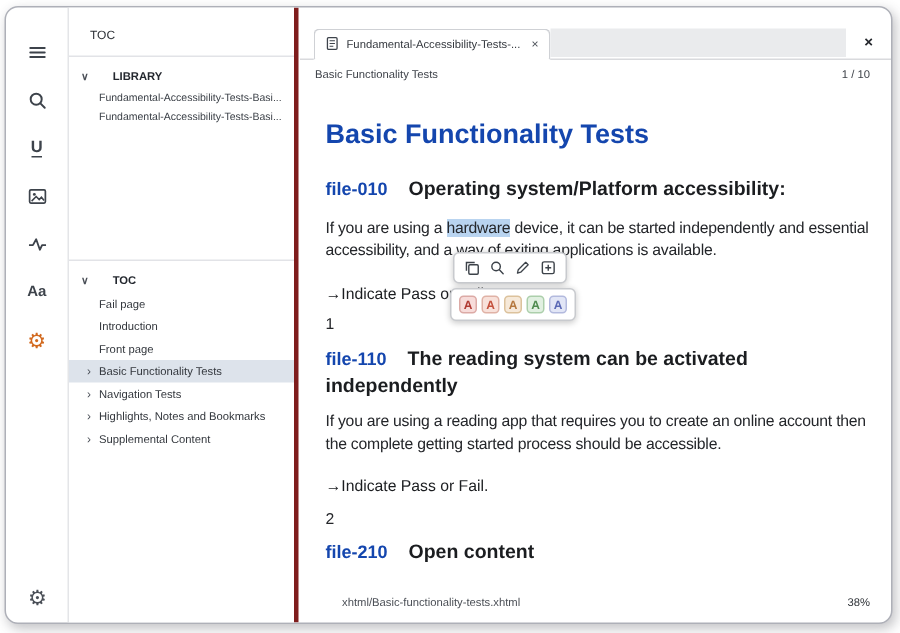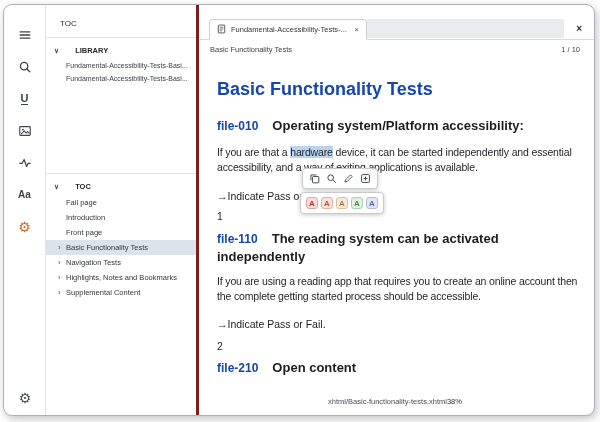--- a/index.html
+++ b/index.html
@@ -75,22 +75,22 @@
                  padding:4px 6px; background:#fff; border:1px solid #c8cace; border-radius:4px;
                  box-shadow:0 1px 4px rgba(0,0,0,.22); z-index:5; }
   .p-btn { width:11px; height:11px; color:#3c4249; cursor:pointer; display:flex;
            align-items:center; justify-content:center; }
   .popup-colors { position:absolute; left:100px; top:135px; display:flex; gap:3px;
                   padding:4px 5px; background:#fff; border:1px solid #c8cace; border-radius:4px;
                   box-shadow:0 1px 4px rgba(0,0,0,.22); z-index:5; }
   .chip { width:12px; height:12px; border-radius:3px; font-size:8px; font-weight:bold;
           display:flex; align-items:center; justify-content:center; cursor:pointer; }
 
-  .mainfooter { position:absolute; bottom:9px; left:10px; right:14px; display:flex;
-                justify-content:center; font-size:7.5px; color:#4a4e55; }
+  .mainfooter { position:absolute; bottom:9px; left:28px; right:14px; display:flex;
+                justify-content:space-between; font-size:7.5px; color:#4a4e55; }
   .zoom { color:#2f3338; }
 </style>
 </head>
 <body>
 
 <div class="window">
 
   <div class="rail">
     <div class="rail-btn">
       <svg width="14" height="14" viewBox="0 0 16 16">
@@ -194,21 +194,21 @@
       <span>1 / 10</span>
     </div>
 
     <div class="content">
       <div class="doc-title">Basic Functionality Tests</div>
 
       <div class="h2 h2-010">
         <span class="fid">file-010</span><span>Operating system/Platform accessibility:</span>
       </div>
       <div class="para">
-        <span>If you are that a </span><span class="hl">hardware</span><span> device, it can be started independently and essential accessibility, and a way of exiting applications is available.</span>
+        <span>If you are using a </span><span class="hl">hardware</span><span> device, it can be started independently and essential accessibility, and a way of exiting applications is available.</span>
       </div>
       <div class="indicate">→Indicate Pass or Fail.</div>
       <div class="num">1</div>
 
       <div class="h2 h2-110">
         <span class="fid">file-110</span><span>The reading system can be activated independently</span>
       </div>
       <div class="para para-110">If you are using a reading app that requires you to create an online account then the complete getting started process should be accessible.</div>
       <div class="indicate indicate-2">→Indicate Pass or Fail.</div>
       <div class="num num-2">2</div>

